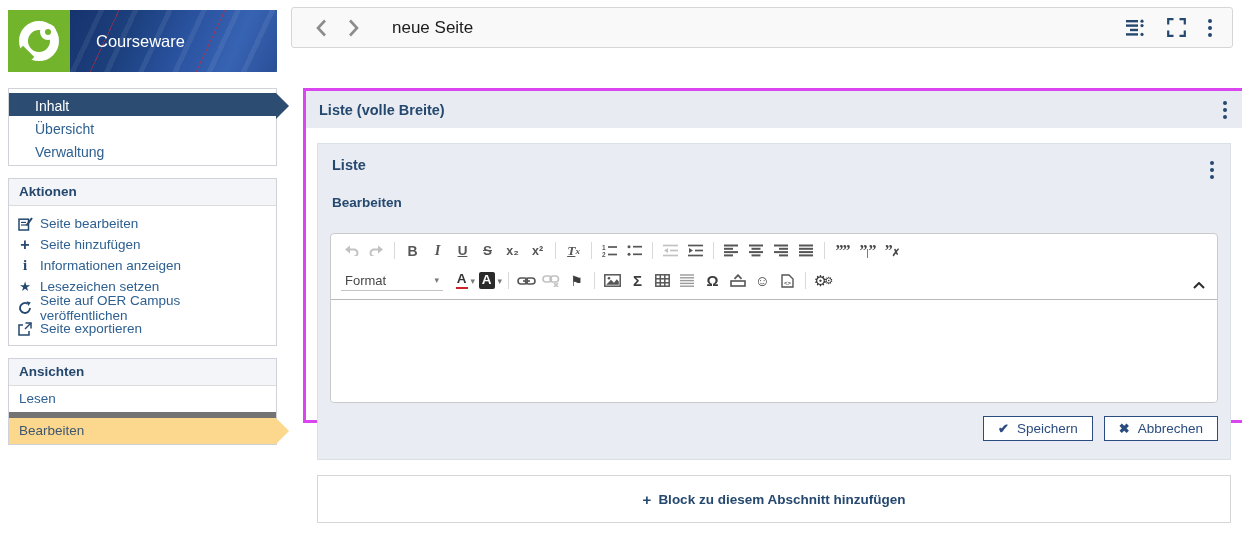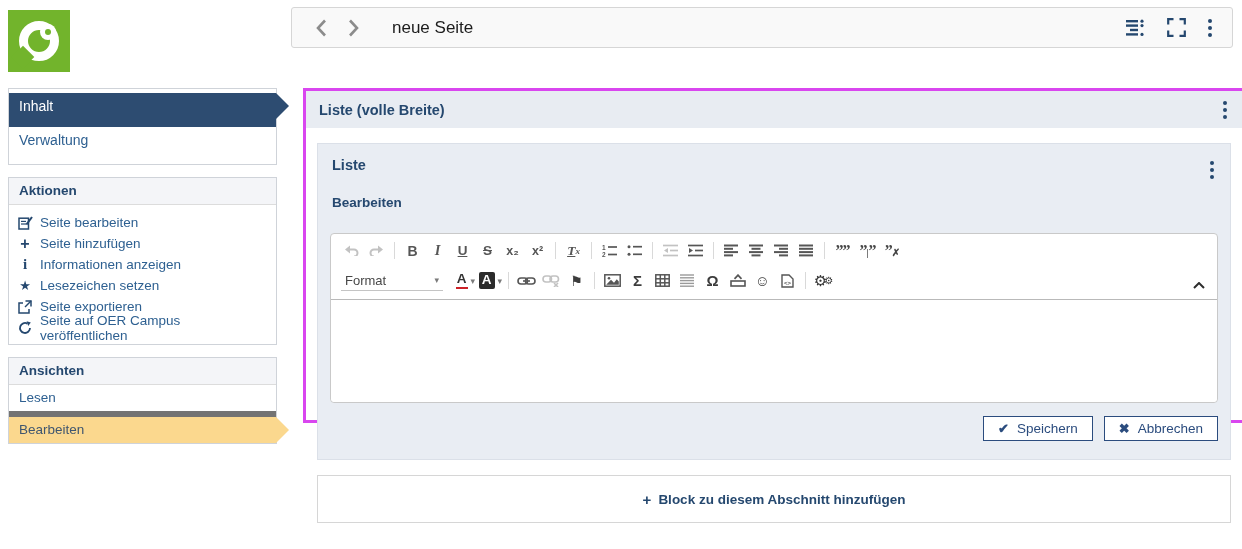--- a/index.html
+++ b/index.html
@@ -19,21 +19,21 @@
   .logo-banner{flex:1;position:relative;display:flex;align-items:center;
       background:linear-gradient(115deg,#16336e 0%,#1d417f 30%,#2a53a0 55%,#3763b3 78%,#2a4f97 100%);}
   .logo-banner::before{content:"";position:absolute;inset:0;
       background:repeating-linear-gradient(115deg,transparent 0 26px,rgba(255,255,255,.07) 26px 31px);}
   .logo-banner::after{content:"";position:absolute;inset:0;
       background:repeating-linear-gradient(115deg,transparent 0 44px,rgba(205,40,60,.55) 44px 45px,transparent 45px 96px);}
   .logo-title{position:relative;z-index:2;color:#fff;font-size:16.5px;margin-left:26px;}
 
   .sbox{border:1px solid #cfd3d9;background:#fff;}
   .navbox{margin-top:16px;padding:4px 0 3px;overflow:visible;}
-  .nav-item{height:34px;line-height:26px;padding-left:10px;font-size:14px;color:#2e6091;
+  .nav-item{height:23px;line-height:26px;padding-left:26px;font-size:14px;color:#2e6091;
             position:relative;cursor:pointer;}
   .nav-item.active{background:#2d4c71;color:#fff;}
   .nav-item.active::after{content:"";position:absolute;right:-13px;top:0;width:0;height:0;
       border-top:13px solid transparent;border-bottom:13px solid transparent;border-left:13px solid #2d4c71;}
 
   .panelbox{margin-top:12px;}
   .sbox-hd{height:26px;line-height:26px;padding:0 10px;font-size:13.5px;font-weight:bold;
            color:#25486f;background:#f4f5f8;border-bottom:1px solid #dcdcdc;}
   .actions-list{padding:7px 8px 6px;}
   .action-item{display:flex;align-items:center;gap:7px;height:21px;font-size:13.5px;color:#2e6091;cursor:pointer;}
@@ -124,24 +124,28 @@
 
     <div class="logo">
       <div class="logo-green">
         <div class="mark">
             <div class="ring"></div>
             <div class="gap"></div>
             <div class="dot"></div>
             <div class="dothole"></div>
           </div>
       </div>
+      <div class="logo-banner">
+        <span class="logo-title">Courseware</span>
+      </div>
     </div>
 
     <div class="sbox navbox">
       <div class="nav-item active">Inhalt</div>
+      <div class="nav-item">Übersicht</div>
       <div class="nav-item">Verwaltung</div>
     </div>
 
     <div class="sbox panelbox">
       <div class="sbox-hd">Aktionen</div>
       <div class="actions-list">
         <a class="action-item">
           <span class="action-ic">
             <svg width="15" height="14" viewBox="0 0 15 14">
                 <rect x="1" y="2.2" width="9.5" height="10.8" fill="none" stroke="currentColor" stroke-width="1.5"></rect>
@@ -160,35 +164,35 @@
           <span class="action-ic glyph-info">i</span>
           <span>Informationen anzeigen</span>
         </a>
         <a class="action-item">
           <span class="action-ic glyph-star">★</span>
           <span>Lesezeichen setzen</span>
         </a>
         <a class="action-item">
           <span class="action-ic">
             <svg width="14" height="14" viewBox="0 0 14 14">
-                <path d="M5,3 H1 V13 H11 V9" fill="none" stroke="currentColor" stroke-width="1.5"></path>
-                <path d="M7.5,1 H13 V6.5" fill="none" stroke="currentColor" stroke-width="1.5"></path>
-                <line x1="13" y1="1" x2="7" y2="7" stroke="currentColor" stroke-width="1.5"></line>
+                <path d="M12,7 a5,5 0 1 1 -2.6,-4.4" fill="none" stroke="currentColor" stroke-width="1.8"></path>
+                <path d="M8.6,0.2 l4.2,1.4 -2.6,3.4 z" fill="currentColor"></path>
               </svg>
           </span>
-          <span>Seite exportieren</span>
+          <span>Seite auf OER Campus veröffentlichen</span>
         </a>
         <a class="action-item">
           <span class="action-ic">
             <svg width="14" height="14" viewBox="0 0 14 14">
-                <path d="M12,7 a5,5 0 1 1 -2.6,-4.4" fill="none" stroke="currentColor" stroke-width="1.8"></path>
-                <path d="M8.6,0.2 l4.2,1.4 -2.6,3.4 z" fill="currentColor"></path>
+                <path d="M5,3 H1 V13 H11 V9" fill="none" stroke="currentColor" stroke-width="1.5"></path>
+                <path d="M7.5,1 H13 V6.5" fill="none" stroke="currentColor" stroke-width="1.5"></path>
+                <line x1="13" y1="1" x2="7" y2="7" stroke="currentColor" stroke-width="1.5"></line>
               </svg>
           </span>
-          <span>Seite auf OER Campus veröffentlichen</span>
+          <span>Seite exportieren</span>
         </a>
       </div>
     </div>
 
     <div class="sbox panelbox">
       <div class="sbox-hd">Ansichten</div>
       <div class="view-item">Lesen</div>
       <div class="view-item active">Bearbeiten</div>
     </div>
   </div>

